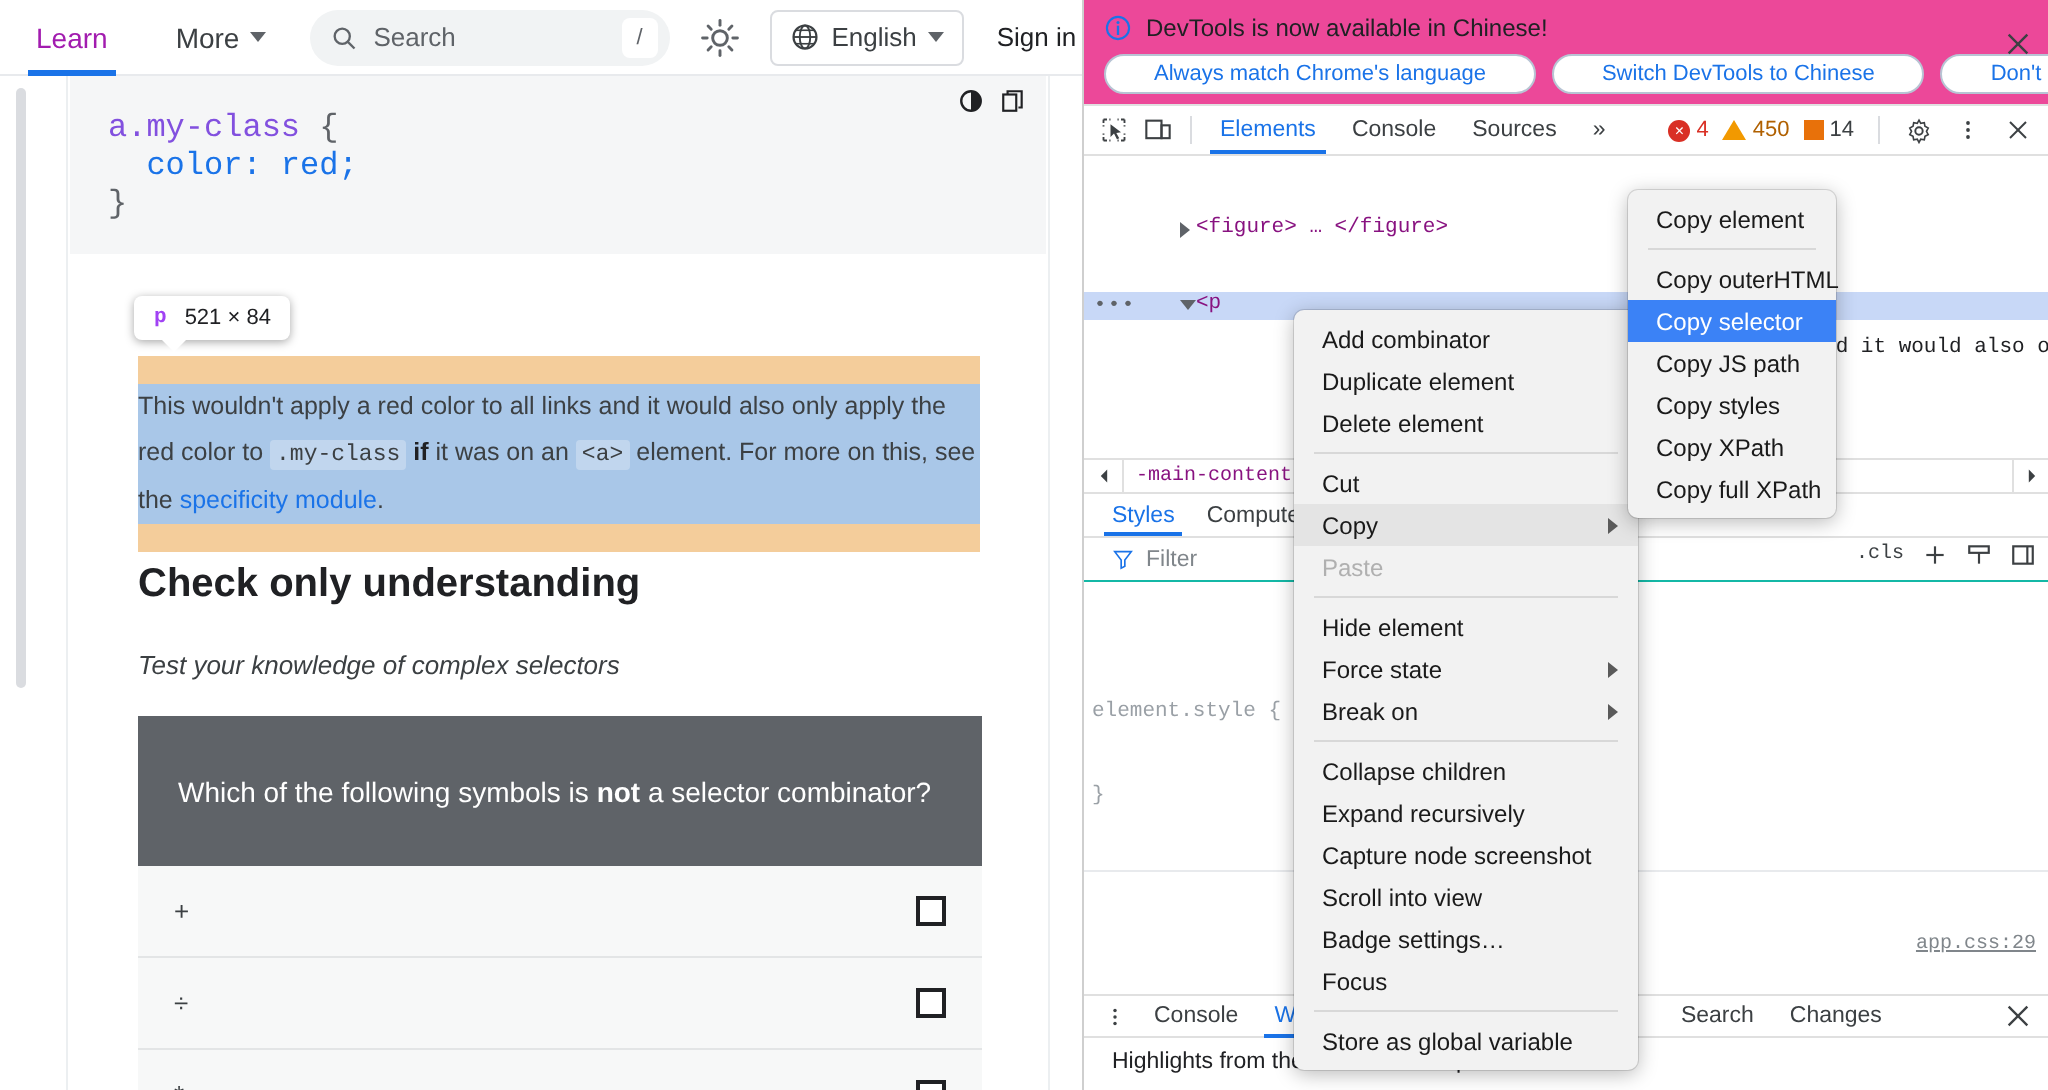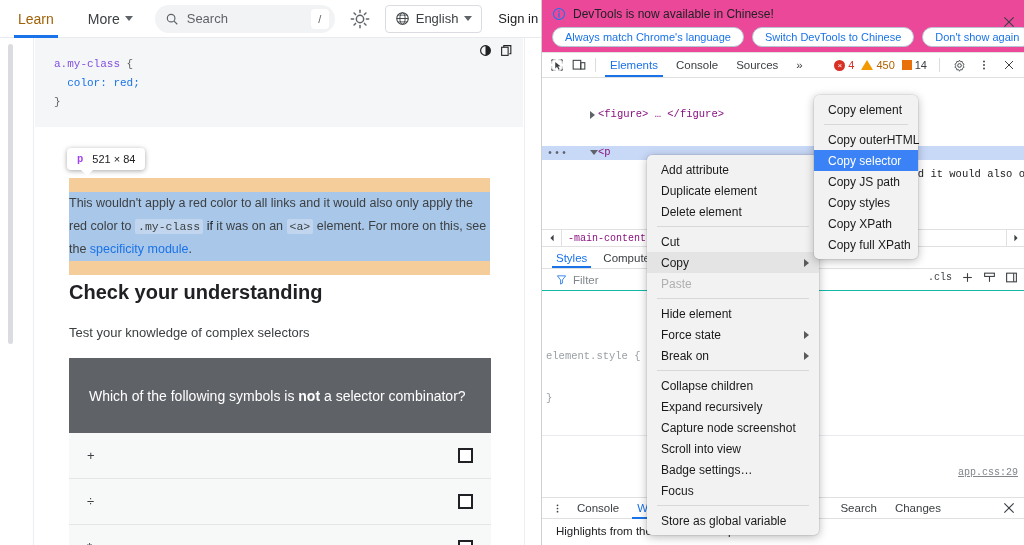--- a/index.html
+++ b/index.html
@@ -17,21 +17,21 @@
   #page {
     position: absolute; left: 0; top: 0; width: 541px; height: 545px;
     background: #ffffff; overflow: hidden;
   }
   .topnav {
     position: absolute; left: 0; top: 0; width: 541px; height: 38px;
     background: #fff; display: flex; align-items: center;
     border-bottom: 1px solid #e8eaed;
   }
   .nav-learn {
-    margin-left: 18px; font-size: 14px; color: #a16207; font-weight: 500;
+    margin-left: 18px; font-size: 14px; color: #a21caf; font-weight: 500;
     height: 38px; display: flex; align-items: center; position: relative;
   }
   .nav-learn::after {
     content: ""; position: absolute; left: -4px; right: -4px; bottom: 0;
     height: 3px; background: #1a73e8;
   }
   .nav-more {
     margin-left: 34px; font-size: 14px; color: #3c4043;
     display: flex; align-items: center; gap: 5px;
   }
@@ -62,57 +62,57 @@
   .side-line { position: absolute; left: 33px; top: 0; width: 1px; height: 507px; background: #eceff1; }
   .side-line2 { position: absolute; right: 16px; top: 0; width: 1px; height: 507px; background: #eceff1; }
 
   .code-block {
     position: absolute; left: 35px; top: 0; width: 488px; height: 89px;
     background: #f5f6f7;
   }
   .code-actions { position: absolute; right: 10px; top: 6px; display: flex; gap: 8px; }
   .code-text {
     position: absolute; left: 19px; top: 17px;
-    font-family: "Liberation Mono", monospace; font-size: 11px; line-height: 19px;
+    font-family: "Liberation Mono", monospace; font-size: 16px; line-height: 19px;
     white-space: pre; color: #1a73e8;
   }
   .c-sel { color: #8250df; }
   .c-prop { color: #1a73e8; }
   .c-brace { color: #5f6368; }
 
   .hl-wrap { position: absolute; left: 69px; top: 140px; width: 421px; }
   .hl-pad-top { height: 14px; background: #f4cd9b; }
   .hl-content {
     background: #a9c7e8; padding: 0; color: #3c4043; font-size: 12.5px;
     line-height: 23px;
   }
   .hl-pad-bot { height: 14px; background: #f4cd9b; }
   .hl-content code {
     font-family: "Liberation Mono", monospace; font-size: 11.5px;
     background: rgba(255,255,255,0.28); padding: 1px 3px; border-radius: 2px;
   }
   .hl-content a { color: #1a73e8; text-decoration: none; }
-  .hl-content b { font-weight: 400; color: #202124; }
+  .hl-content b { font-weight: 700; color: #202124; }
 
   .tooltip {
     position: absolute; left: 67px; top: 110px; height: 22px;
     background: #fff; border-radius: 4px; box-shadow: 0 1px 5px rgba(0,0,0,.35);
     display: flex; align-items: center; gap: 9px; padding: 0 10px;
     font-size: 11px; z-index: 5;
   }
   .tooltip .tag { color: #a142f4; font-weight: 700; font-family: "Liberation Mono", monospace; font-size: 10.5px;}
   .tooltip .dim { color: #202124; }
   .tooltip::after {
     content: ""; position: absolute; left: 14px; bottom: -6px;
     border-left: 6px solid transparent; border-right: 6px solid transparent;
     border-top: 6px solid #fff;
   }
 
   .h-check { position: absolute; left: 69px; top: 243px; font-size: 20px; font-weight: 700; color: #202124; }
-  .p-test { position: absolute; left: 69px; top: 287px; font-size: 13px; color: #3c4043; }
+  .p-test { position: absolute; left: 69px; top: 287px; font-size: 13px; color: #3c4043; font-style: italic; }
 
   .quiz { position: absolute; left: 69px; top: 320px; width: 422px; }
   .quiz-head {
     background: #5f6368; color: #fff; height: 75px;
     display: flex; align-items: center; padding: 0 20px;
     font-size: 14px;
   }
   .quiz-head b { font-weight: 700; }
   .quiz-row {
     height: 46px; background: #f7f8f8; border-bottom: 1px solid #e3e5e6;
@@ -130,21 +130,21 @@
   .dt-banner {
     position: relative; height: 53px; background: #ec4899;
     border-bottom: 1px solid #e0e0e0; padding: 7px 10px 0 10px;
   }
   .dt-banner-row1 { display: flex; align-items: center; gap: 7px; }
   .info-ico { width: 14px; height: 14px; flex: 0 0 auto; }
   .dt-banner-title { font-size: 12px; color: #202124; }
   .dt-banner-row2 { display: flex; gap: 8px; margin-top: 6px; }
   .pill {
     border: 1px solid #b8c4d4; border-radius: 11px; height: 20px;
-    display: flex; align-items: center; padding: 0 12px;
+    display: flex; align-items: center; padding: 0 24px;
     font-size: 11px; color: #1a73e8; background: #fff; white-space: nowrap;
   }
   .banner-close { position: absolute; right: 8px; top: 15px; width: 14px; height: 14px; }
 
   .dt-toolbar {
     height: 25px; background: #fff; border-bottom: 1px solid #e0e0e0;
     display: flex; align-items: center; padding: 0 4px; gap: 0; text-align: right;
   }
   .tb-ico { width: 22px; height: 21px; display: flex; align-items: center; justify-content: center; }
   .tb-sep { width: 1px; height: 14px; background: #dadce0; margin: 0 5px; }
@@ -347,21 +347,21 @@
         <span class="tag">p</span>
         <span class="dim">521 × 84</span>
       </div>
 
       <div class="hl-wrap">
         <div class="hl-pad-top"></div>
         <div class="hl-content"><span>This wouldn't apply a red color to all links and it would also only apply the red color to </span><code>.my-class</code> <b>if</b><span> it was on an </span><code>&lt;a&gt;</code><span> element. For more on this, see the </span><a href="#">specificity module</a><span>.</span></div>
         <div class="hl-pad-bot"></div>
       </div>
 
-      <div class="h-check">Check your understanding</div>
+      <div class="h-check">Check only understanding</div>
       <div class="p-test">Test your knowledge of complex selectors</div>
 
       <div class="quiz">
         <div class="quiz-head">
           <span><span>Which of the following symbols is </span><b>not</b><span> a selector combinator?</span></span>
         </div>
         <div class="quiz-row">
           <span class="sym">+</span>
           <span class="qbox"></span>
         </div>
@@ -579,21 +579,21 @@
       <svg class="dw-close" viewBox="0 0 24 24">
         <line x1="4" y1="4" x2="20" y2="20" stroke="#3c4043" stroke-width="2"></line>
         <line x1="20" y1="4" x2="4" y2="20" stroke="#3c4043" stroke-width="2"></line>
       </svg>
     </div>
 
     <div class="drawer-content">Highlights from the Chrome 127 update</div>
 
     <div class="ctx" id="ctx-main">
       <div class="ctx-item">
-          <span>Add attribute</span>
+          <span>Add combinator</span>
         </div>
       <div class="ctx-item">
           <span>Duplicate element</span>
         </div>
       <div class="ctx-item">
           <span>Delete element</span>
         </div>
       <div class="ctx-sep"></div>
       <div class="ctx-item">
           <span>Cut</span>

